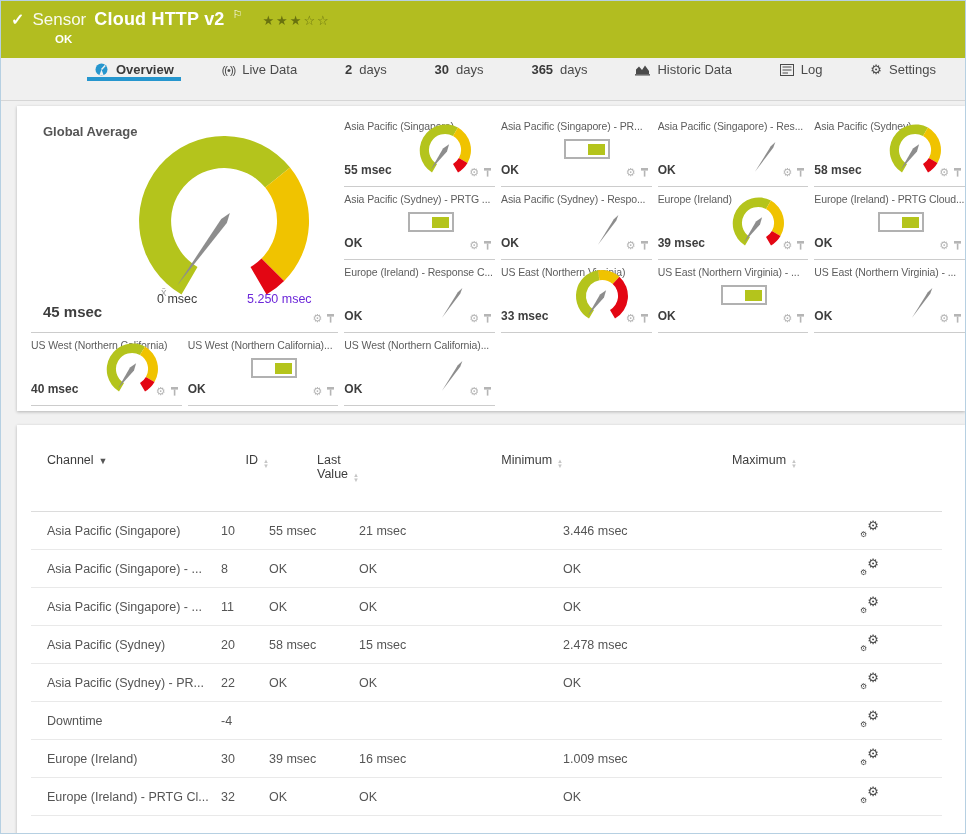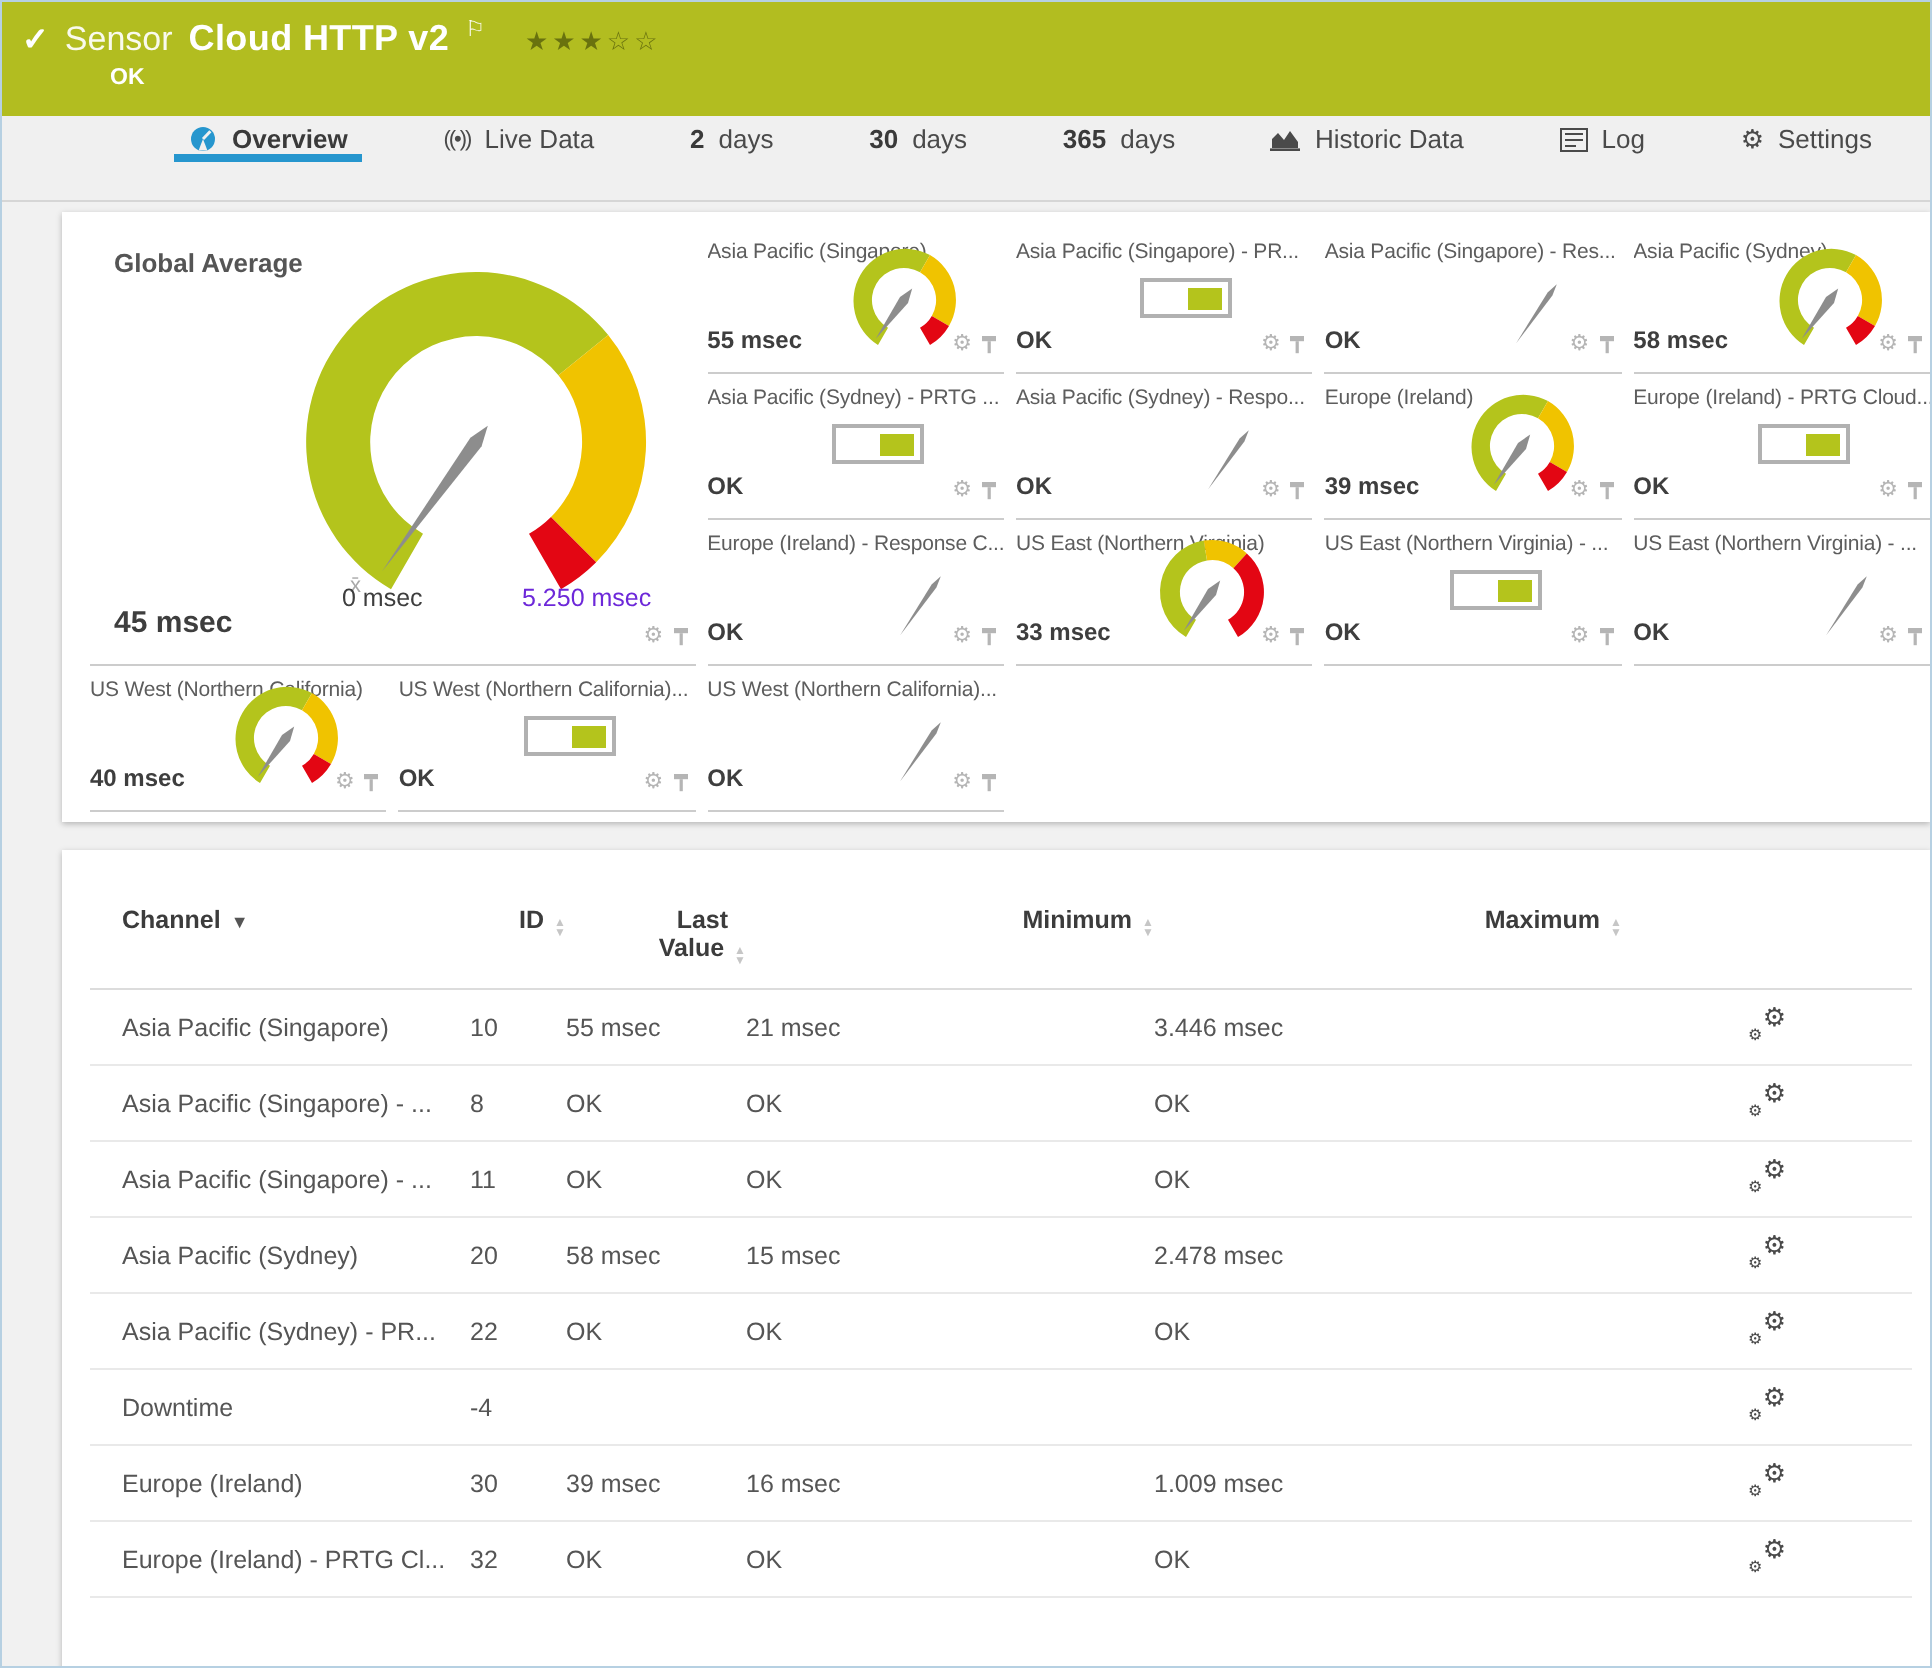--- a/index.html
+++ b/index.html
@@ -18,21 +18,21 @@
   .status-line{padding-left:44px;font-size:11.5px;font-weight:bold;margin-top:3px}
 
   
   .tabbar{height:43px;background:#f0f0f0;border-bottom:1px solid #d6d6d6;display:flex;align-items:flex-start;justify-content:space-between;padding:0 22px 0 86px}
   .tab{display:flex;align-items:center;gap:7px;font-size:13px;color:#4a4a4a;padding:4px 7px 0 7px;border-bottom:4px solid transparent;cursor:pointer;white-space:nowrap}
   .tab.active{border-bottom-color:#2696ce;font-weight:bold;color:#3a3a3a}
   .tab .bold{font-weight:bold;color:#3a3a3a}
   .tab .tab-icon{display:inline-flex;align-items:center}
 
   
-  .card{background:#fff;margin-left:30px;box-shadow:0 1px 3px rgba(0,0,0,.25)}
+  .card{background:#fff;margin-left:16px;box-shadow:0 1px 3px rgba(0,0,0,.25)}
   .card-gauges{margin-top:5px;padding:8px 0 5px 14px;overflow:hidden}
   .tile-grid{display:grid;grid-template-columns:repeat(6,1fr);grid-auto-rows:73px;column-gap:6px}
   .tile{position:relative;border-bottom:1px solid #cccccc;overflow:hidden;cursor:pointer}
   .tile-title{display:block;font-size:10.5px;color:#5d5d5d;white-space:nowrap;overflow:hidden;padding-top:6px;letter-spacing:-.1px}
   .tile-value{position:absolute;left:0;bottom:9px;font-size:12px;font-weight:bold;color:#3e3e3e}
   .tile-icons{position:absolute;right:3px;bottom:8px;display:flex;gap:4px;align-items:center}
   .tile-gear{font-size:11px;line-height:1;color:#b5b5b5;cursor:pointer}
   .tile-pin{display:inline-flex;cursor:pointer}
   .visual-gauge{position:absolute;right:16px;top:8px}
   .visual-switch{position:absolute;left:42%;top:25px;width:46px;height:20px;background:#fff;border:2px solid #b1b1b1}
@@ -42,29 +42,29 @@
   .big-tile{grid-column:1/3;grid-row:1/4;position:relative;border-bottom:1px solid #cccccc}
   .big-title{display:block;font-size:13px;font-weight:bold;color:#555;padding:10px 0 0 12px}
   .big-gauge{position:absolute;left:88px;top:12px}
   .scale-min{position:absolute;left:126px;bottom:26px;font-size:12.5px;color:#3e3e3e}
   .scale-max{position:absolute;left:216px;bottom:26px;font-size:12.5px;color:#6d28d9}
   .big-value{position:absolute;left:12px;bottom:12px;font-size:15px;font-weight:bold;color:#3e3e3e}
 
   
   .card-table{margin-top:14px;padding:12px 10px 20px 14px;min-height:430px}
   table{border-collapse:collapse;table-layout:fixed;width:911px}
-  th{font-size:12.5px;color:#3c3c3c;font-weight:bold;text-align:right;vertical-align:top;padding:16px 0 10px 0;border-bottom:1px solid #dcdcdc;cursor:pointer}
+  th{font-size:12.5px;color:#3c3c3c;font-weight:normal;text-align:right;vertical-align:top;padding:16px 0 28px 0;border-bottom:1px solid #dcdcdc;cursor:pointer}
   th.col-channel{text-align:left;padding-left:16px}
   td{font-size:12.5px;color:#555;text-align:left;padding:9px 0 9px 0;border-bottom:1px solid #e9e9e9;white-space:nowrap;overflow:hidden}
   td.cell-channel{text-align:left;padding-left:16px}
   td.cell-icon{text-align:center}
   .sort{display:inline-flex;flex-direction:column;margin-left:5px;vertical-align:1px}
   .sort i{font-style:normal;font-size:6px;line-height:5px;color:#c6c6c6}
   .caret{font-size:9px;color:#555;margin-left:5px}
-  .two-line{display:inline-block;text-align:center}
+  .two-line{display:inline-block;text-align:left}
   .gears{position:relative;display:inline-block;width:19px;height:16px;color:#4a4a4a;cursor:pointer}
   .gears .g1{position:absolute;right:0;top:-2px;font-size:13px;line-height:14px}
   .gears .g2{position:absolute;left:0;bottom:-2px;font-size:8px;line-height:9px}
 </style>
 </head>
 <body>
 
 <div class="screen">
 
   <div class="topbar" style="background: rgb(178, 189, 32);">

